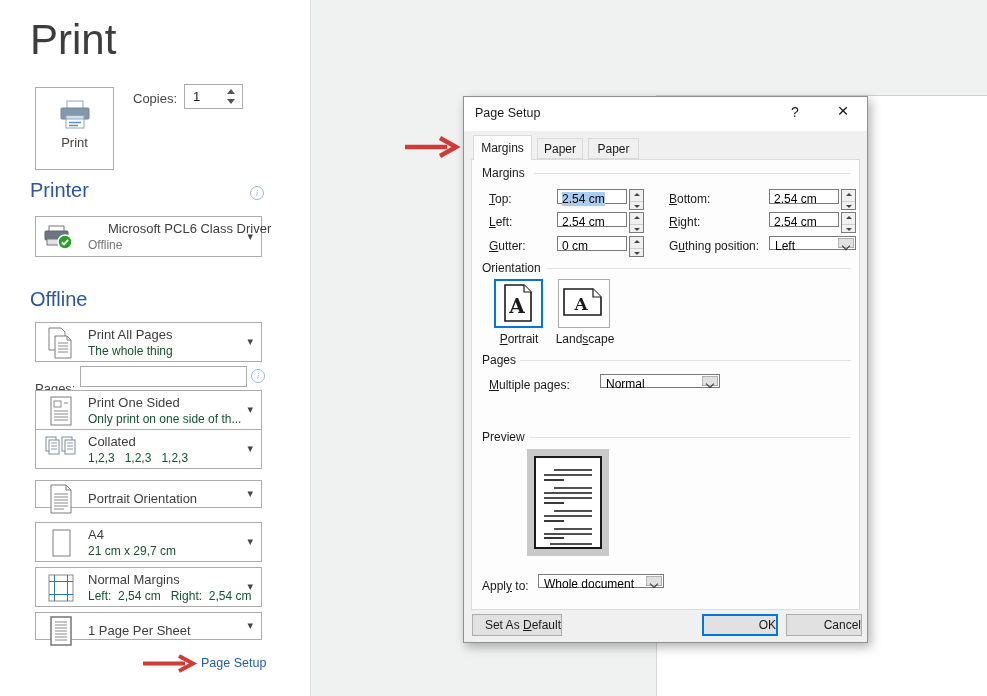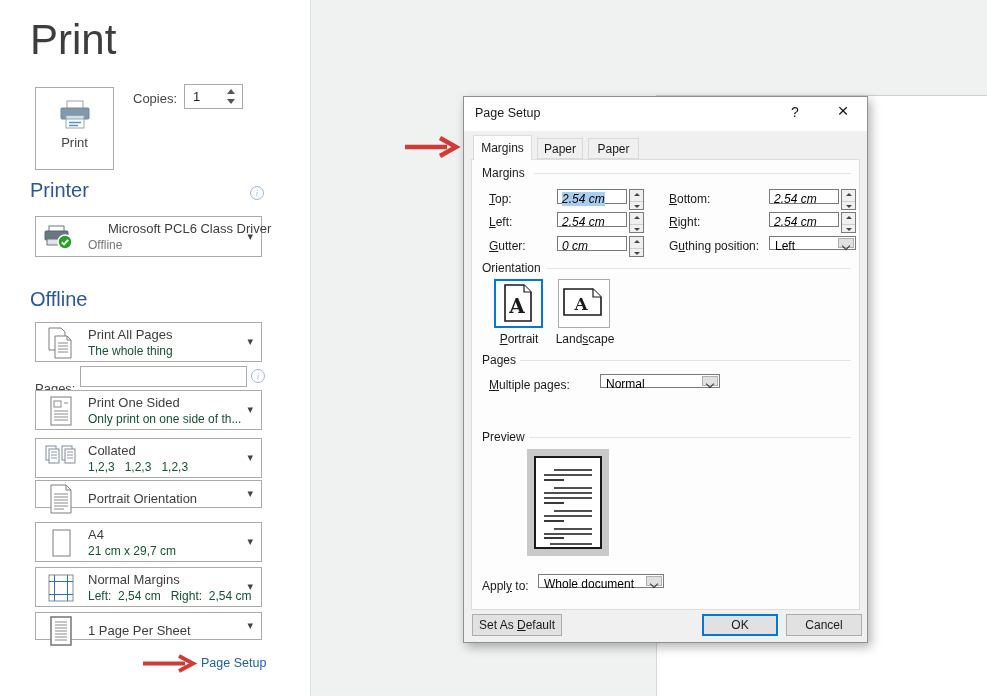--- a/index.html
+++ b/index.html
@@ -58,39 +58,39 @@
   .tab { position:absolute; font-size:12px; color:#1a1a1a; text-align:center; cursor:pointer; }
   .tab.active { left:9px; top:38px; width:59px; height:25px; line-height:24px; background:#fdfdfd; border:1px solid #dcdcdc; border-bottom:none; z-index:3; }
   .tab.t2 { left:73px; top:41px; width:46px; height:21px; line-height:20px; background:#f0f0f0; border:1px solid #d9d9d9; }
   .tab.t3 { left:124px; top:41px; width:51px; height:21px; line-height:20px; background:#f0f0f0; border:1px solid #d9d9d9; }
 
   .card { position:absolute; left:7px; top:62px; width:389px; height:451px; background:#fdfdfd; border:1px solid #dcdcdc; z-index:2; }
   .grp-label { position:absolute; font-size:12px; color:#1a1a1a; }
   .grp-line { position:absolute; height:1px; background:#e3e3e3; right:8px; }
 
   .dlabel { position:absolute; font-size:12px; color:#1a1a1a; white-space:nowrap; }
-  .dfield { position:absolute; width:70px; height:15px; background:#fff; border:1px solid #7a7a7a; font-size:12px; line-height:19px; padding-left:4px; color:#000;font-style:italic; }
+  .dfield { position:absolute; width:70px; height:15px; background:#fff; border:1px solid #7a7a7a; font-size:12px; line-height:19px; padding-left:4px; color:#000; }
   .sel { background:#a9cdf0; }
   .spin { position:absolute; width:15px; height:21px; border:1px solid #7a7a7a; background:#f0f0f0; cursor:pointer; }
   .spin .su { height:9px; border-bottom:1px solid #cfcfcf; }
   .spin .su i { display:block; margin:3px auto 0; width:0; height:0; border-left:3px solid transparent; border-right:3px solid transparent; border-bottom:3.5px solid #444; }
   .spin .sd i { display:block; margin:3px auto 0; width:0; height:0; border-left:3px solid transparent; border-right:3px solid transparent; border-top:3.5px solid #444; }
 
   .combo { position:absolute; height:14px; background:#fff; border:1px solid #7a7a7a; font-size:12px; line-height:19px; padding-left:5px; color:#000; cursor:pointer; }
   .combo .cbtn { position:absolute; right:1px; top:1px; bottom:1px; width:16px; background:#e1e1e1; border:1px solid #b0b0b0; }
   .chev { position:absolute; left:4px; top:4px; width:6px; height:6px; border-right:1.4px solid #333; border-bottom:1.4px solid #333; transform:rotate(45deg); }
 
   .orient-btn { position:absolute; width:49px; height:49px; background:#fff; border:1px solid #ababab; cursor:pointer; }
   .orient-btn.selected { border:2.5px solid #0078d7; }
   .orient-label { position:absolute; font-size:12px; color:#1a1a1a; text-align:center; width:70px; }
 
   .pmat { position:absolute; left:55px; top:289px; width:82px; height:107px; background:#c9c9c9; }
   .ppage { position:absolute; left:7px; top:7px; width:68px; height:93px; background:#fff; border:2px solid #1a1a1a; }
 
-  .dbtn { position:absolute; height:22px; background:#e1e1e1; border:1px solid #adadad; font-size:12px; color:#1a1a1a; text-align:center; line-height:20px; cursor:pointer; }
+  .dbtn { position:absolute; height:22px; background:#e1e1e1; border:1px solid #adadad; font-size:12px; color:#1a1a1a; text-align:right; line-height:20px; cursor:pointer; }
   .dbtn.default { border:2px solid #0078d7; line-height:18px; }
 
   u { text-decoration:underline; }
 </style>
 </head>
 <body>
 
 <div class="screen">
 
   <div class="preview-area">
@@ -172,21 +172,21 @@
               <line x1="8" y1="22" x2="22" y2="22"></line>
               <line x1="8" y1="25" x2="22" y2="25"></line>
             </g>
         </svg>
       </span>
       <span class="st1">Print One Sided</span>
       <span class="st2">Only print on one side of th...</span>
       <span class="caret">▾</span>
     </div>
 
-    <div class="srow" style="top:438px">
+    <div class="srow" style="top:429px">
       <span class="sicon">
         <svg width="32" height="32" viewBox="0 0 32 32">
           <g transform="translate(0,0)">
             <rect x="1" y="3" width="10" height="14" fill="#fff" stroke="#7d8ba0"></rect>
             <rect x="4" y="6" width="10" height="14" fill="#fff" stroke="#7d8ba0"></rect>
             <g stroke="#8a96a8">
                 <line x1="6" y1="9" x2="12" y2="9"></line>
                 <line x1="6" y1="12" x2="12" y2="12"></line>
                 <line x1="6" y1="15" x2="12" y2="15"></line>
               </g>

